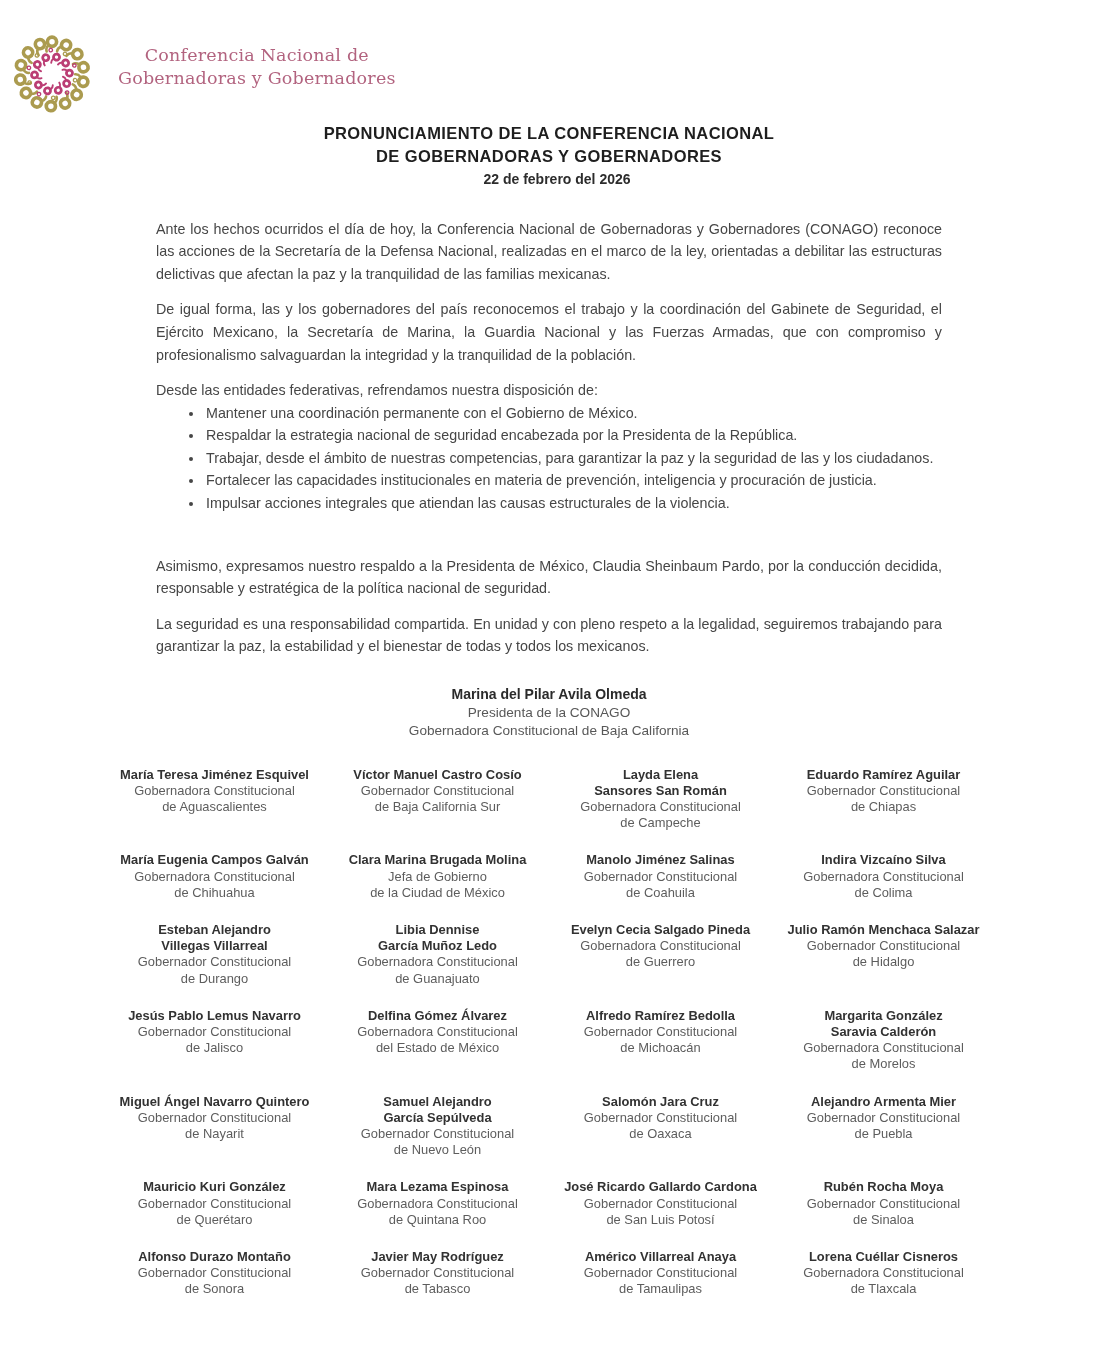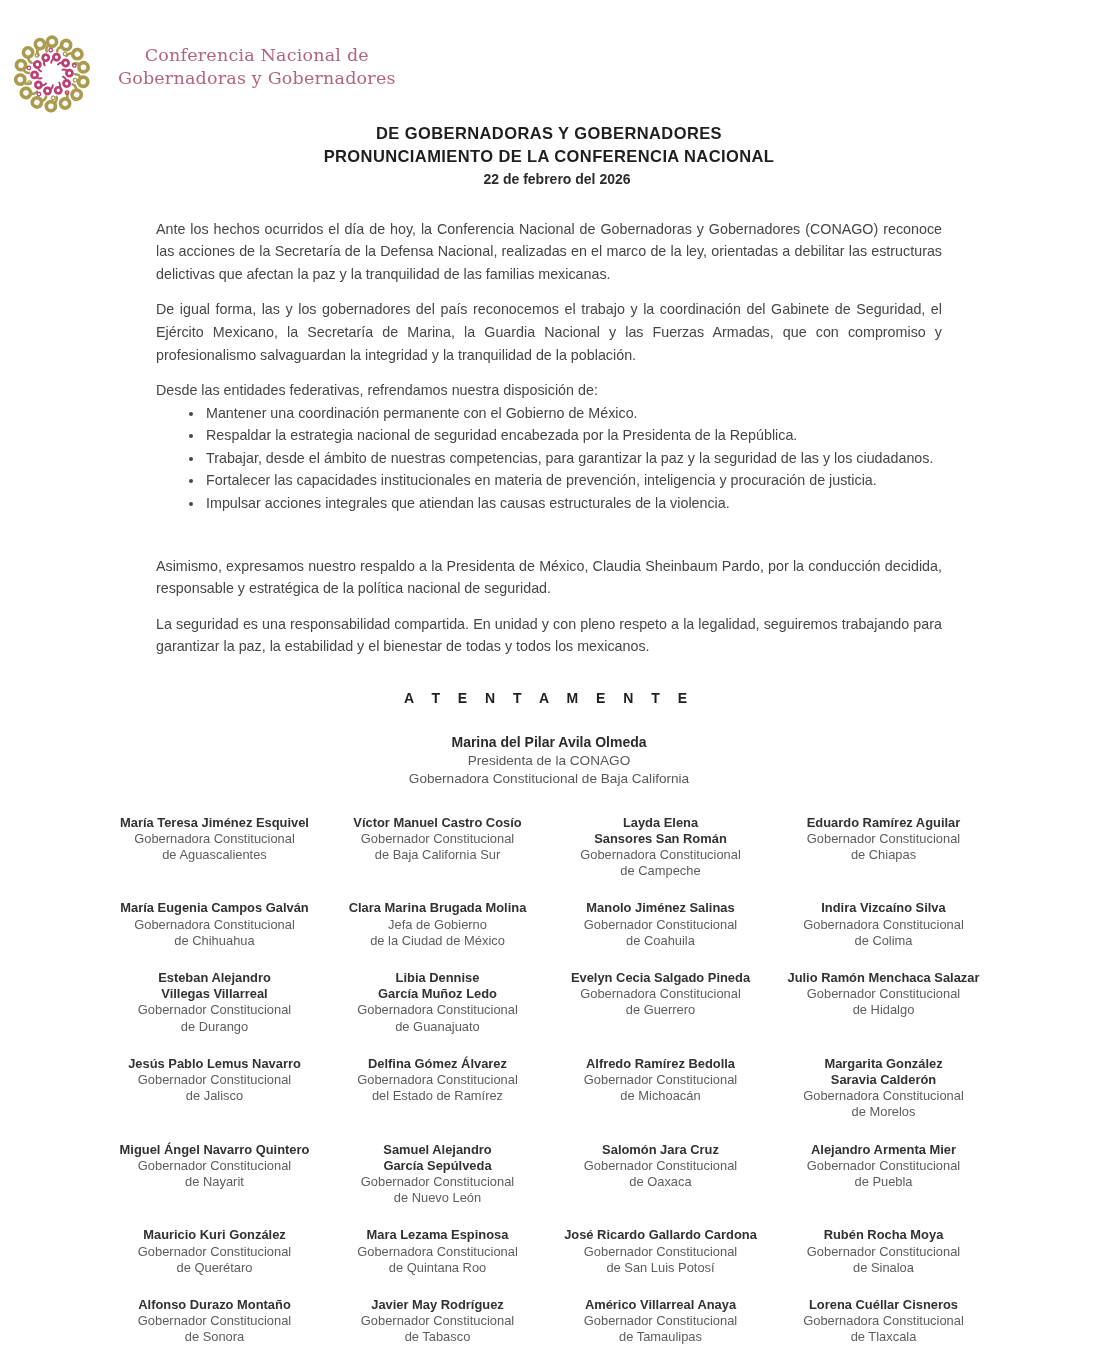--- a/index.html
+++ b/index.html
@@ -100,22 +100,22 @@
       <use href="#dg" transform="rotate(321 50 50) translate(50 24)"></use>
       <use href="#dm" transform="rotate(357 50 50) translate(50 24)"></use>
     </svg>
     <div class="logo-text">
       <div>Conferencia Nacional de</div>
       <div>Gobernadoras y Gobernadores</div>
     </div>
   </div>
 
   <div class="title-block">
+    <div class="title-line">PRONUNCIAMIENTO DE LA CONFERENCIA NACIONAL</div>
     <div class="title-line">DE GOBERNADORAS Y GOBERNADORES</div>
-    <div class="title-line">PRONUNCIAMIENTO DE LA CONFERENCIA NACIONAL</div>
     <div class="date-line">22 de febrero del 2026</div>
   </div>
 
   <div class="doc-body">
     <p class="p-top1">Ante los hechos ocurridos el día de hoy, la Conferencia Nacional de Gobernadoras y Gobernadores (CONAGO) reconoce las acciones de la Secretaría de la Defensa Nacional, realizadas en el marco de la ley, orientadas a debilitar las estructuras delictivas que afectan la paz y la tranquilidad de las familias mexicanas.</p>
     <p class="p-gap">De igual forma, las y los gobernadores del país reconocemos el trabajo y la coordinación del Gabinete de Seguridad, el Ejército Mexicano, la Secretaría de Marina, la Guardia Nacional y las Fuerzas Armadas, que con compromiso y profesionalismo salvaguardan la integridad y la tranquilidad de la población.</p>
     <p class="intro-line">Desde las entidades federativas, refrendamos nuestra disposición de:</p>
 
     <ul class="commitments">
 
@@ -127,21 +127,20 @@
 
         <li>Fortalecer las capacidades institucionales en materia de prevención, inteligencia y procuración de justicia.</li>
 
         <li>Impulsar acciones integrales que atiendan las causas estructurales de la violencia.</li>
       </ul>
 
     <p class="p-after-list">Asimismo, expresamos nuestro respaldo a la Presidenta de México, Claudia Sheinbaum Pardo, por la conducción decidida, responsable y estratégica de la política nacional de seguridad.</p>
     <p class="p-gap">La seguridad es una responsabilidad compartida. En unidad y con pleno respeto a la legalidad, seguiremos trabajando para garantizar la paz, la estabilidad y el bienestar de todas y todos los mexicanos.</p>
   </div>
 
-  <div class="atentamente">A T E N T A M E N T E</div>
 
   <div class="president">
     <div class="name">Marina del Pilar Avila Olmeda</div>
     <div class="role">Presidenta de la CONAGO</div>
     <div class="role">Gobernadora Constitucional de Baja California</div>
   </div>
 
   <div class="sig-grid">
 
       <div class="sig-cell">
@@ -221,21 +220,21 @@
 
       <div class="sig-cell">
         <div class="sig-name">Jesús Pablo Lemus Navarro</div>
         <div class="sig-role">Gobernador Constitucional</div>
         <div class="sig-place">de Jalisco</div>
       </div>
 
       <div class="sig-cell">
         <div class="sig-name">Delfina Gómez Álvarez</div>
         <div class="sig-role">Gobernadora Constitucional</div>
-        <div class="sig-place">del Estado de Ramírez</div>
+        <div class="sig-place">del Estado de México</div>
       </div>
 
       <div class="sig-cell">
         <div class="sig-name">Alfredo Ramírez Bedolla</div>
         <div class="sig-role">Gobernador Constitucional</div>
         <div class="sig-place">de Michoacán</div>
       </div>
 
       <div class="sig-cell">
         <div class="sig-name">Margarita González

